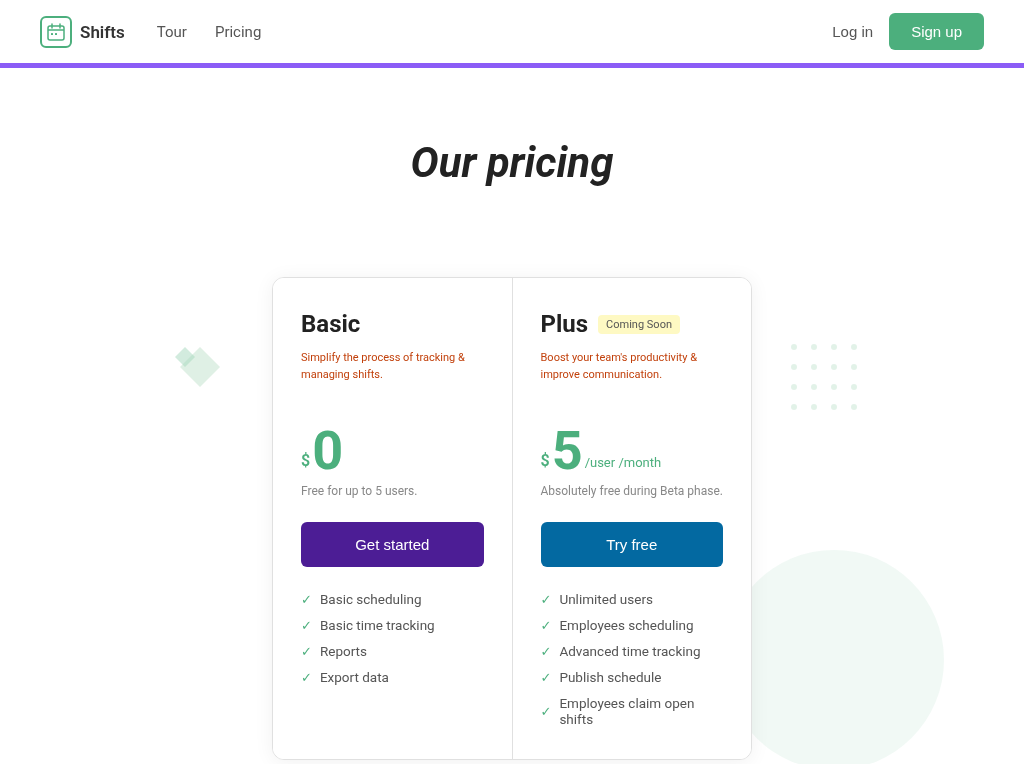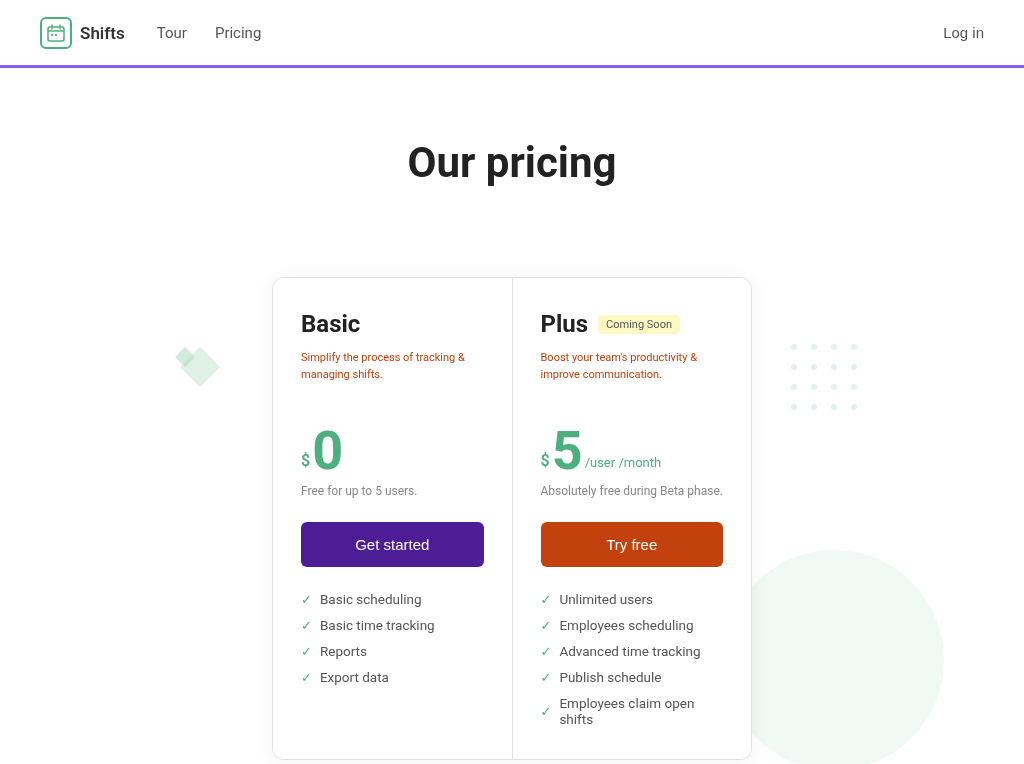--- a/index.html
+++ b/index.html
@@ -4,21 +4,21 @@
   <style>
     * { margin: 0; padding: 0; box-sizing: border-box; }
     body { font-family: -apple-system, BlinkMacSystemFont, 'Segoe UI', Roboto, sans-serif; background: #fff; color: #333; }
 
     
     nav {
       display: flex;
       align-items: center;
       padding: 4px 40px;
       height: 68px;
-      border-bottom: 3px solid #8b5cf6;
+      border-bottom: 5px solid #8b5cf6;
     }
     .nav-logo {
       display: flex;
       align-items: center;
       gap: 8px;
       font-weight: 600;
       font-size: 17px;
       color: #333;
       margin-right: 32px;
     }
@@ -67,20 +67,21 @@
     
     .hero {
       text-align: center;
       padding: 70px 20px 50px;
     }
     .hero h1 {
       font-size: 42px;
       font-weight: 700;
       color: #222;
       margin-bottom: 20px;
+      font-style: italic;
     }
     .hero p {
       font-size: 15px;
       color: #555;
       max-width: 620px;
       margin: 0 auto;
       line-height: 1.6;
     }
 
     
@@ -206,21 +207,21 @@
       padding: 14px;
       font-size: 15px;
       font-weight: 500;
       cursor: pointer;
       margin-bottom: 24px;
       text-align: center;
     }
     .btn-try-free {
       display: block;
       width: 100%;
-      background: #c2410c;
+      background: #0369a1;
       color: #fff;
       border: none;
       border-radius: 6px;
       padding: 14px;
       font-size: 15px;
       font-weight: 500;
       cursor: pointer;
       margin-bottom: 24px;
       text-align: center;
     }
@@ -260,20 +261,21 @@
       </svg>
     </div>
     <span>Shifts</span>
   </div>
   <div class="nav-links">
     <a href="#">Tour</a>
     <a href="#">Pricing</a>
   </div>
   <div class="nav-actions">
     <button class="btn-login">Log in</button>
+    <button class="btn-signup">Sign up</button>
   </div>
 </nav>
 
 <section class="hero">
   <h1>Our pricing</h1>
 </section>
 
 <section class="pricing-area">
 
   <div class="deco-left">

